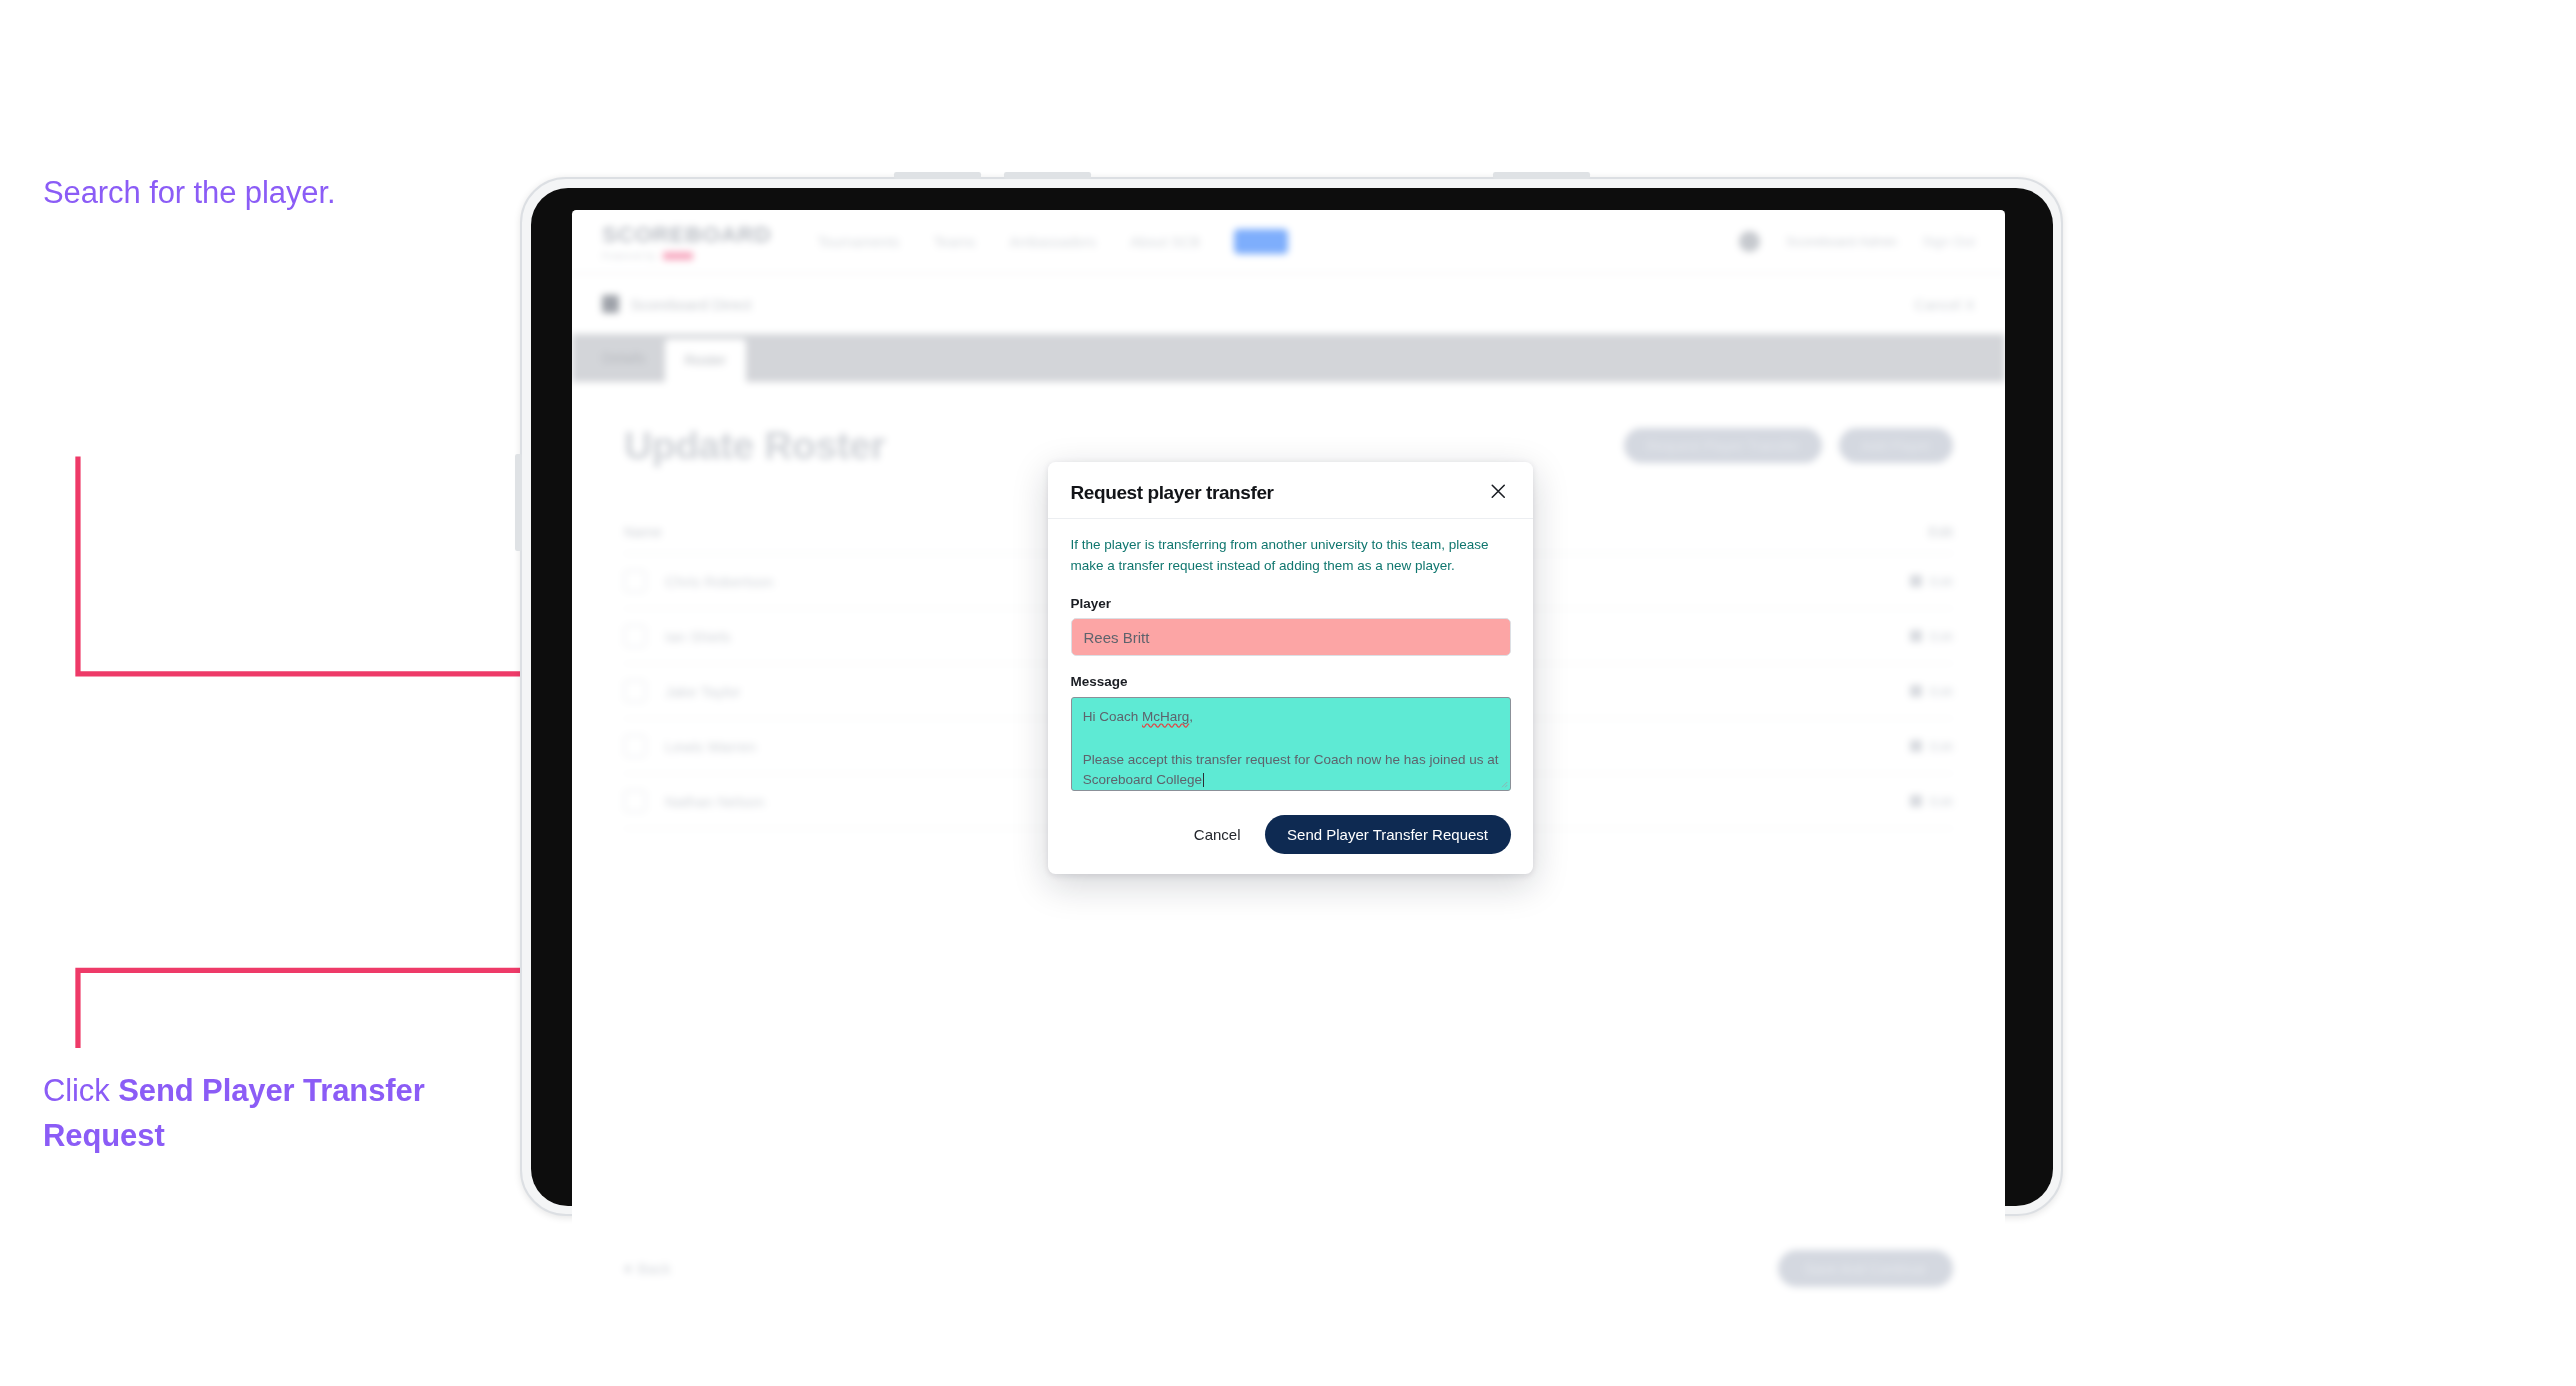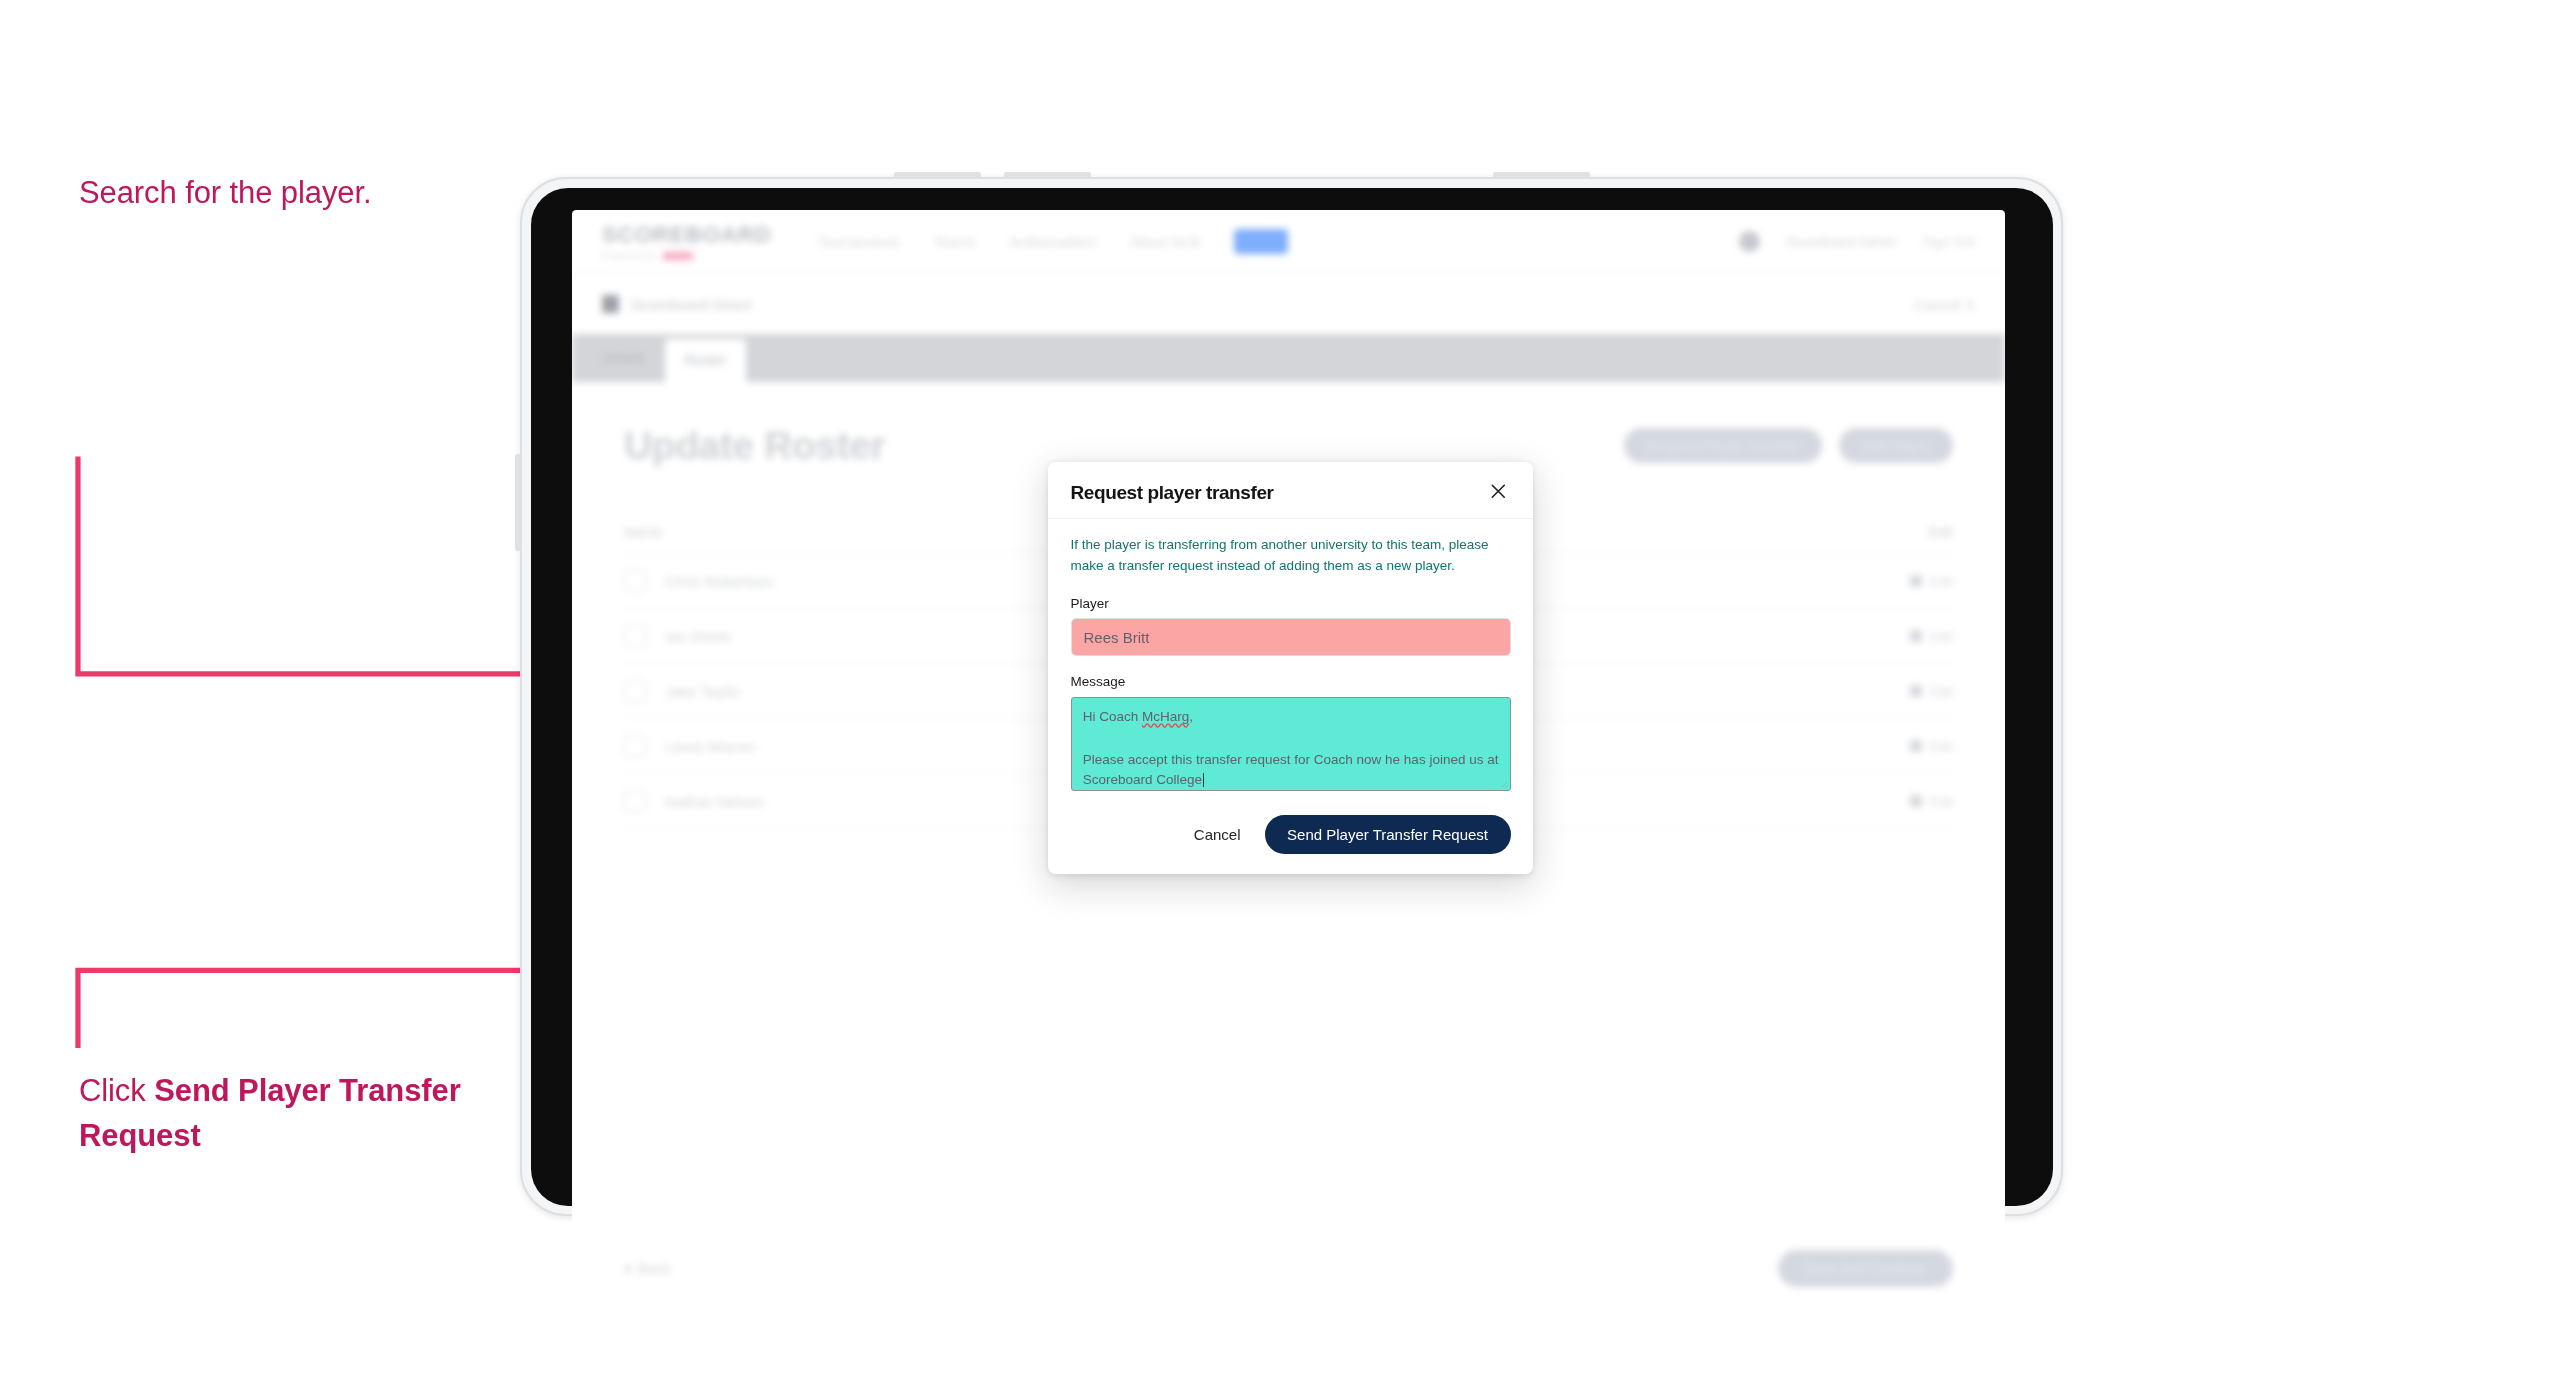--- a/index.html
+++ b/index.html
@@ -17,25 +17,24 @@
   }
 
   
   .annotations {
     position: absolute;
     left: 0; top: 0;
     width: 524px; height: 1386px;
   }
   .anno-text {
     position: absolute;
-    color: #be185d;
+    color: #8b5cf6;
     font-size: 31px;
     line-height: 1.45;
     letter-spacing: -0.1px;
-    margin-left: 36px;
   }
   #anno-top { left: 43px; top: 171px; width: 449px; }
   #anno-mid { left: 43px; top: 272px; width: 419px; }
   #anno-bottom { left: 43px; top: 1069px; width: 389px; }
   .anno-bold { font-weight: 700; }
 
   
   .arrow-layer {
     position: absolute;
     left: 0; top: 0;
@@ -262,21 +261,21 @@
     display: flex; align-items: center; justify-content: center;
     cursor: pointer;
     margin-top: -3px;
   }
   .modal-body { padding: 16.5px 22.5px 6px 22.5px; }
   .modal-desc {
     font-size: 13.5px; line-height: 1.52; color: #0f766e;
     margin-bottom: 19.5px;
   }
   .field-label {
-    font-size: 13.5px; font-weight: 400; color: #1a1d23;
+    font-size: 13.5px; font-weight: 700; color: #1a1d23;
     margin-bottom: 7.5px;
   }
   .player-input {
     width: 100%;
     box-sizing: border-box;
     background: #fca5a5;
     border: 0.7px solid #dcdfe4;
     border-radius: 5.2px;
     padding: 9.7px 12px;
     font-size: 15px;

